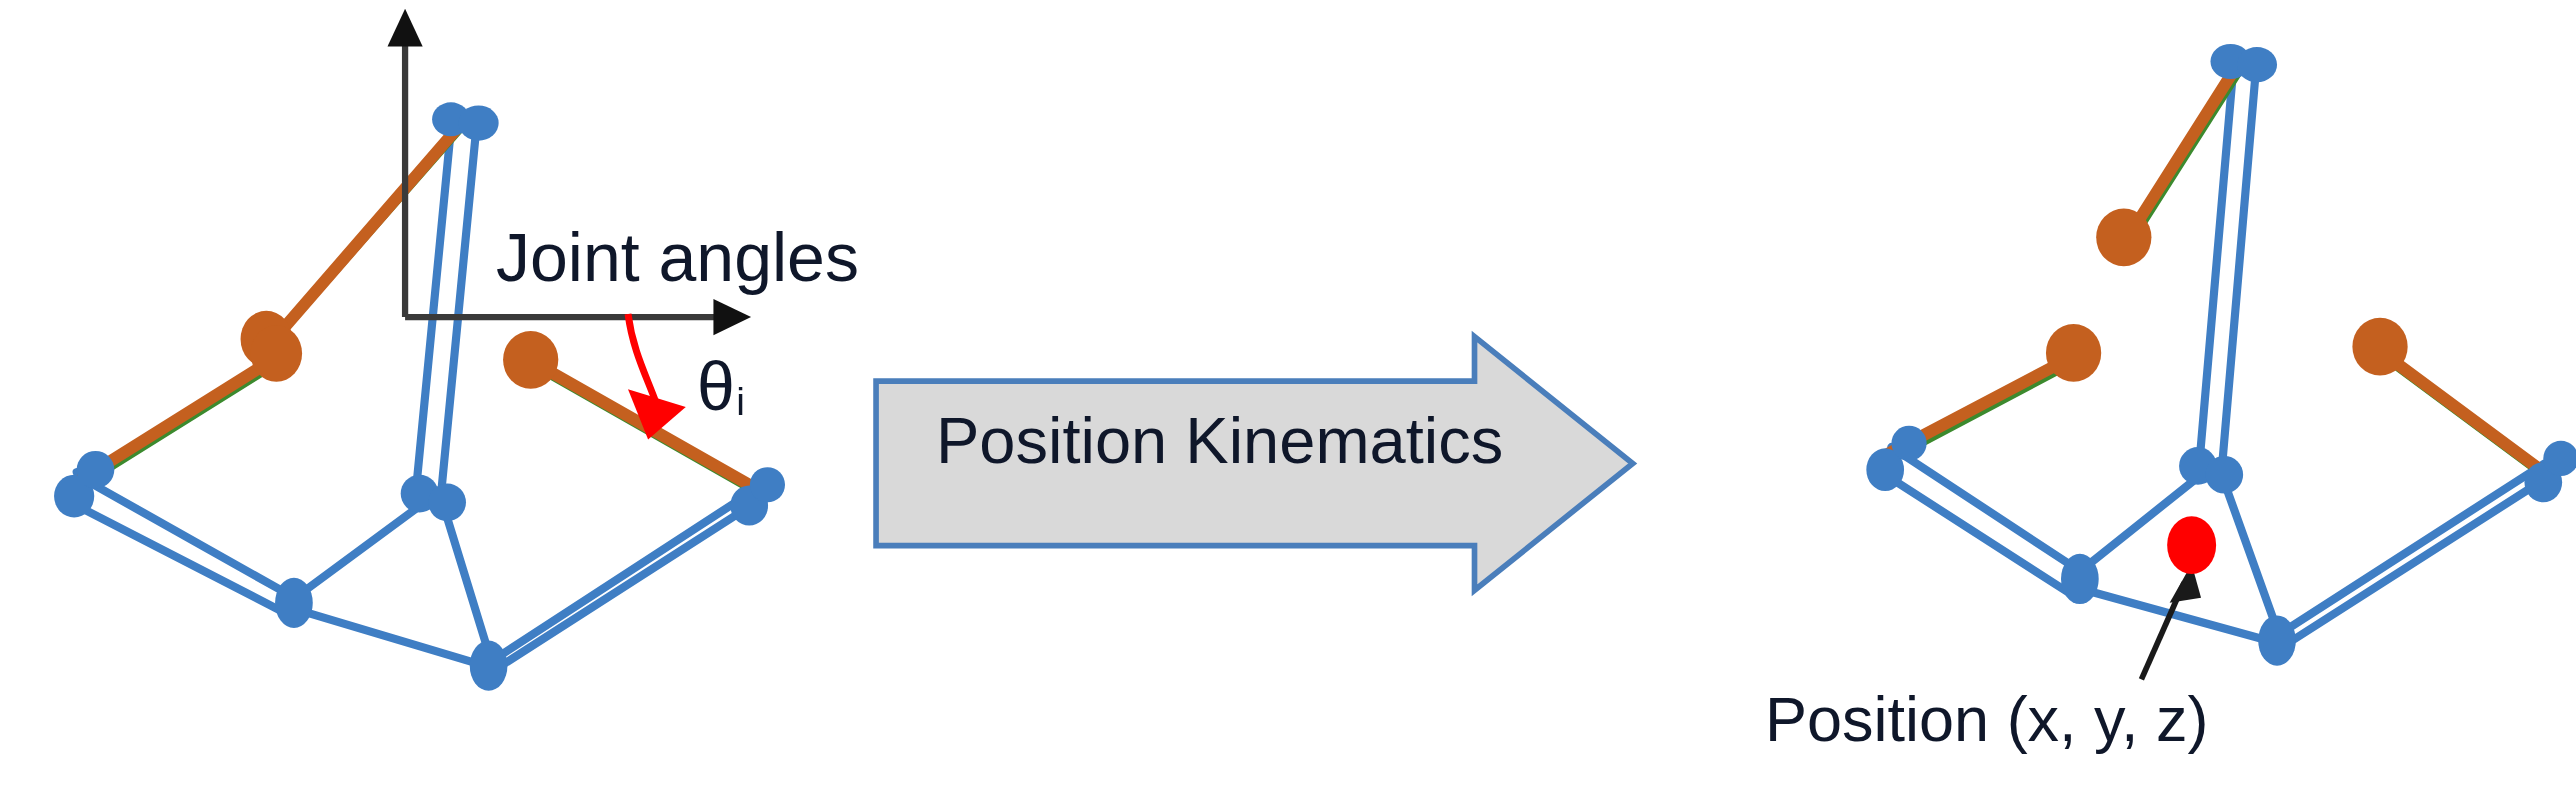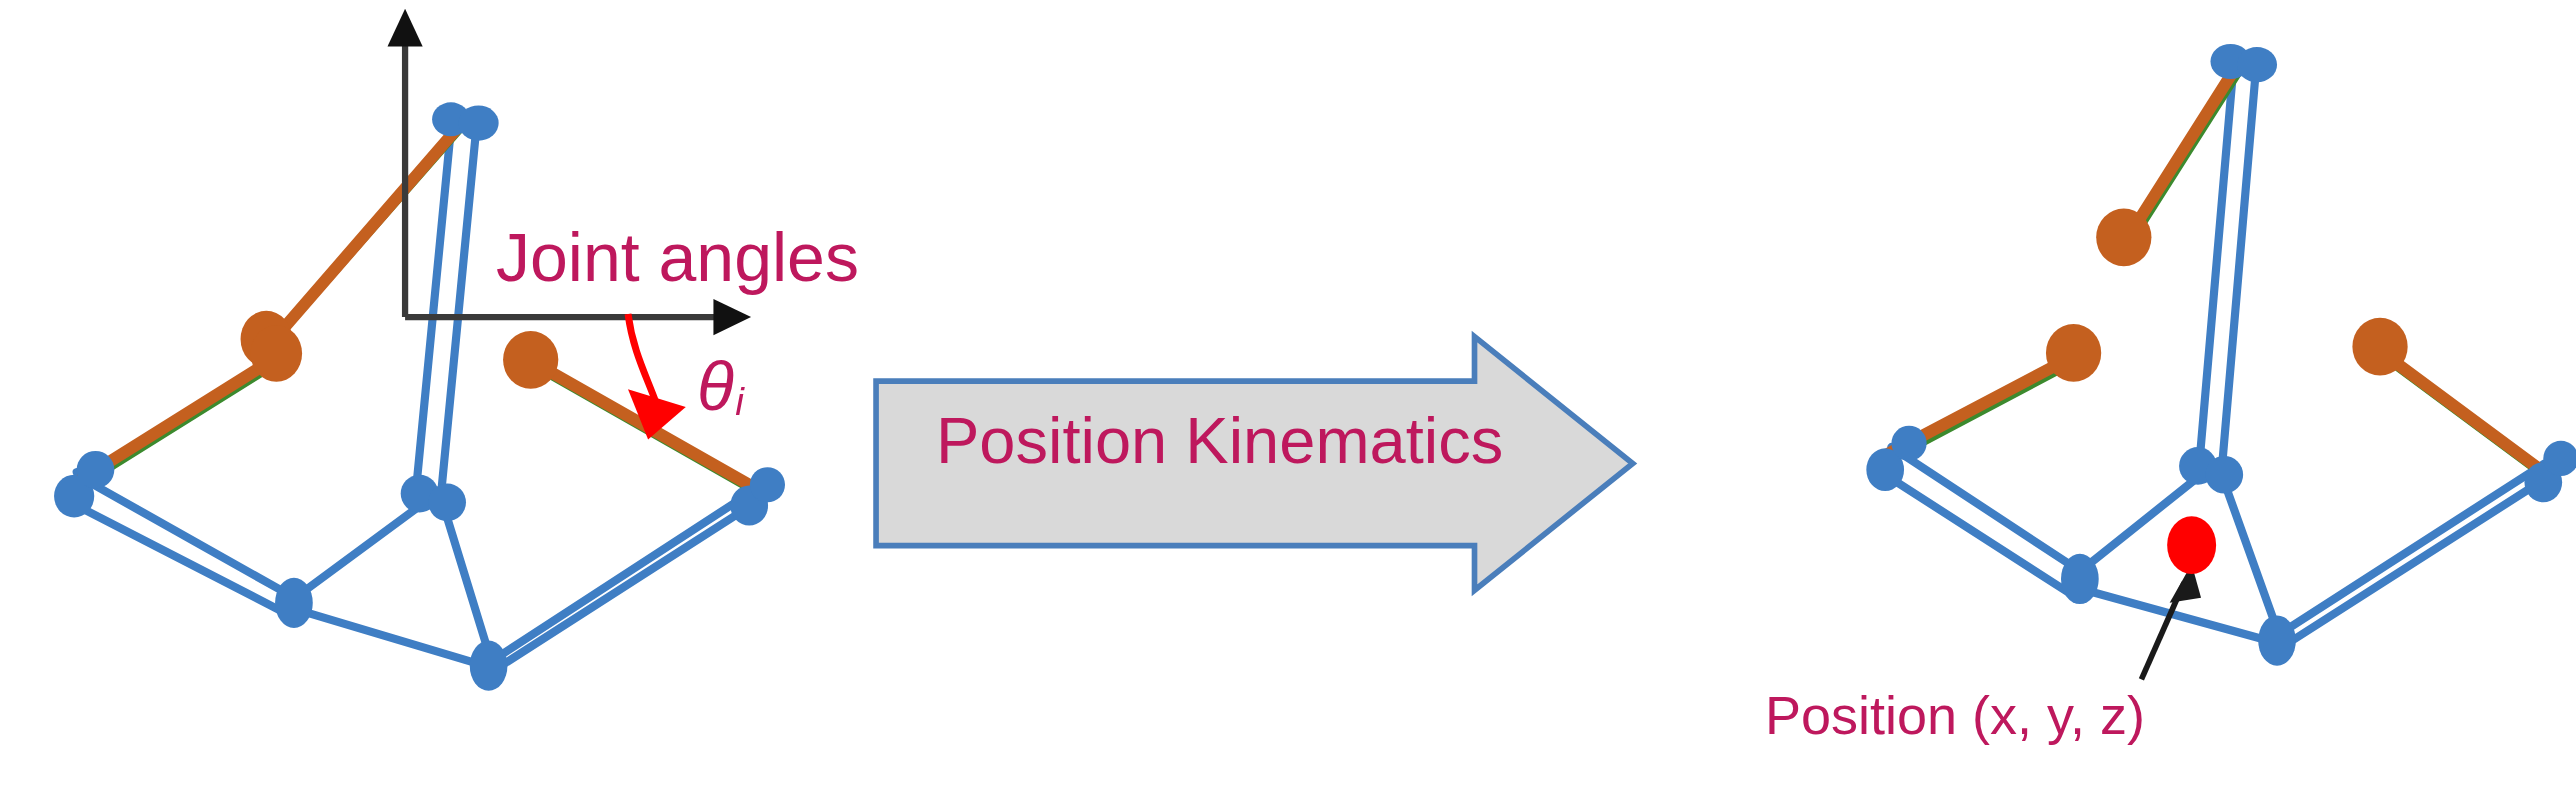--- a/index.html
+++ b/index.html
@@ -19,50 +19,49 @@
   }
   svg.layer {
     position: absolute;
     left: 0;
     top: 0;
     width: 2576px;
     height: 795px;
   }
   .lbl {
     position: absolute;
-    color: #be185d;
+    color: #0f172a;
     font-family: "Liberation Sans", sans-serif;
     white-space: nowrap;
     line-height: 1;
   }
   #joint-angles-label {
     left: 496px;
     top: 223px;
     font-size: 68px;
   }
   #theta-label {
     left: 697px;
     top: 352px;
     font-size: 68px;
-    font-style: italic;
   }
   #theta-label .sub {
     font-size: 39px;
     vertical-align: -0.12em;
     margin-left: 1.3px;
   }
   #fk-label {
     left: 936px;
     top: 408px;
     font-size: 65px;
   }
   #position-label {
     left: 1765px;
     top: 688px;
-    font-size: 54px;
+    font-size: 63px;
   }
 </style>
 </head>
 <body>
 
 <div id="canvas">
 
   <svg class="layer" viewBox="0 0 4102 1266">
 
     <g stroke="#3f7ec4" stroke-width="13" fill="none" stroke-linecap="round">

